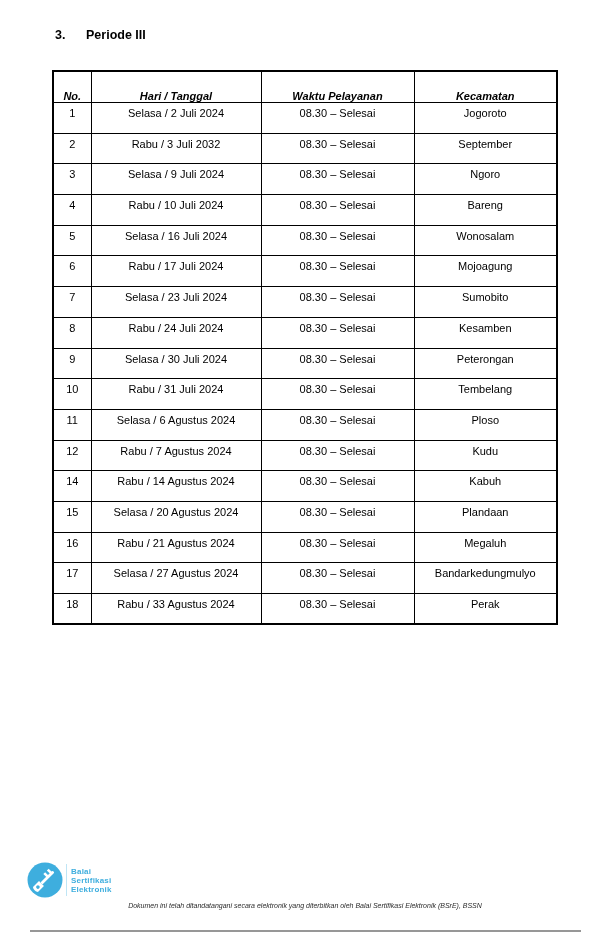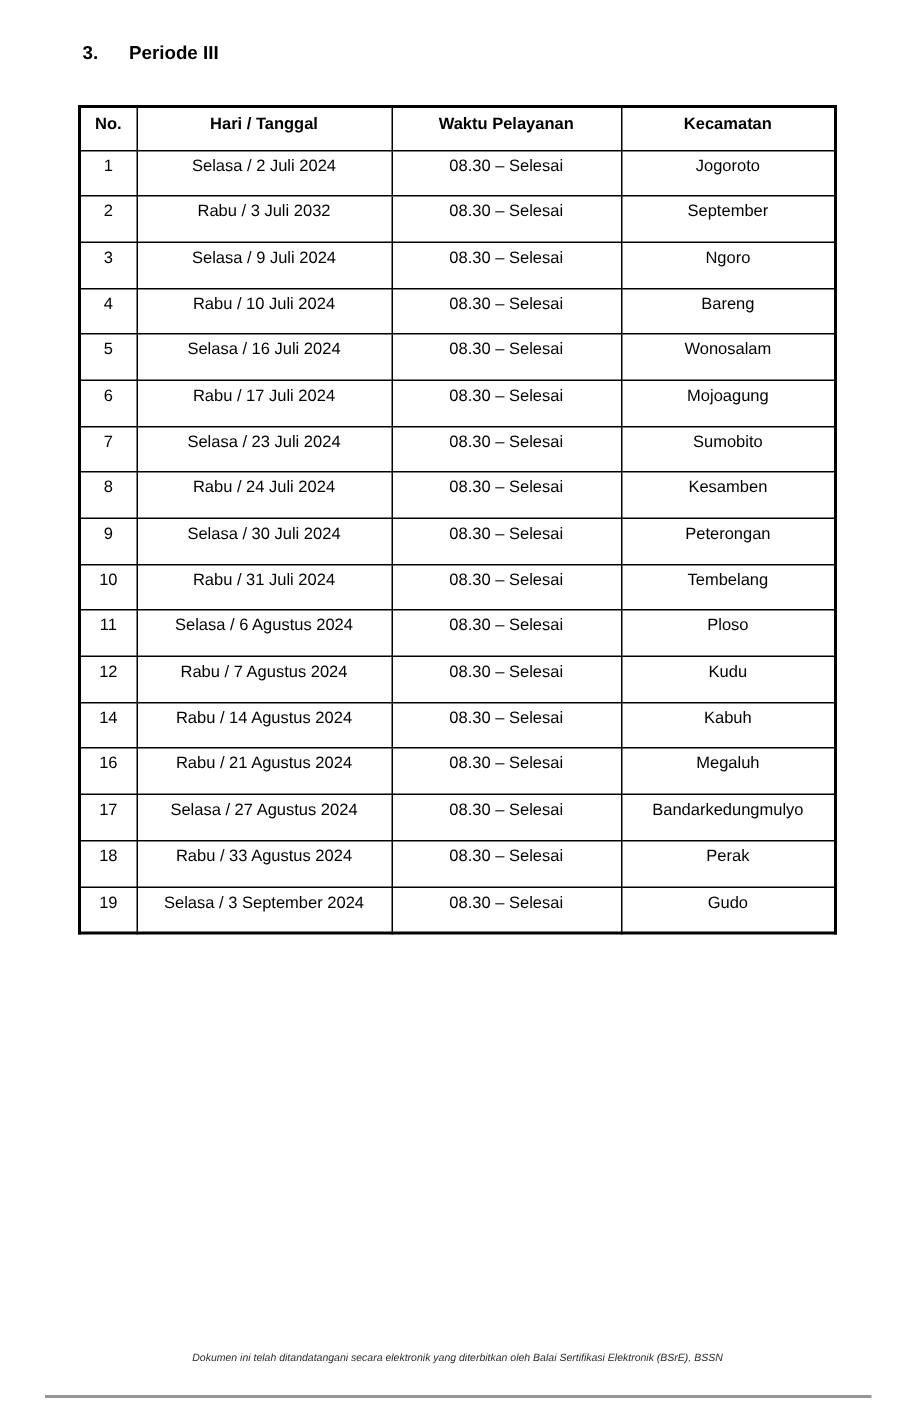--- a/index.html
+++ b/index.html
@@ -32,21 +32,21 @@
     font-size: 11px;
   }
   table.schedule th, table.schedule td {
     border: 1px solid #000;
     text-align: center;
     vertical-align: top;
     overflow: hidden;
     white-space: nowrap;
   }
   table.schedule thead tr { height: 29px; }
-  table.schedule th { font-weight: bold; padding-top: 5px; font-size: 11px; }
+  table.schedule th { font-weight: bold; padding-top: 18px; font-size: 11px; font-style: italic; }
   table.schedule tbody tr { height: 30.7px; }
   table.schedule td { padding-top: 4px; }
   col.c-no { width: 38px; }
   col.c-hari { width: 170px; }
   col.c-waktu { width: 153px; }
   col.c-kec { width: 143px; }
 
   .footer-logo {
     position: absolute;
     left: 27px; top: 862px;
@@ -180,44 +180,62 @@
           <td>08.30 – Selesai</td>
           <td>Kudu</td>
         </tr>
         <tr>
           <td>14</td>
           <td>Rabu / 14 Agustus 2024</td>
           <td>08.30 – Selesai</td>
           <td>Kabuh</td>
         </tr>
         <tr>
+          <td>15</td>
+          <td>Selasa / 20 Agustus 2024</td>
+          <td>08.30 – Selesai</td>
+          <td>Plandaan</td>
+        </tr>
+        <tr>
           <td>16</td>
           <td>Rabu / 21 Agustus 2024</td>
           <td>08.30 – Selesai</td>
           <td>Megaluh</td>
         </tr>
         <tr>
           <td>17</td>
           <td>Selasa / 27 Agustus 2024</td>
           <td>08.30 – Selesai</td>
           <td>Bandarkedungmulyo</td>
         </tr>
         <tr>
           <td>18</td>
           <td>Rabu / 33 Agustus 2024</td>
           <td>08.30 – Selesai</td>
           <td>Perak</td>
         </tr>
-        <tr>
-          <td>19</td>
-          <td>Selasa / 3 September 2024</td>
-          <td>08.30 – Selesai</td>
-          <td>Gudo</td>
-        </tr>
       </tbody>
   </table>
 
+  <div class="footer-logo">
+    <svg class="badge" viewBox="0 0 36 36">
+      <circle cx="18" cy="18" r="17.5" fill="#3eaede"></circle>
+      <g transform="rotate(-45 18 18)" fill="#ffffff">
+        <path d="M 4.5 14.5 L 13 14.5 L 13 21.5 L 4.5 21.5 C 3 20 3 16 4.5 14.5 Z"></path>
+        <circle cx="8" cy="18" r="1.8" fill="#3eaede"></circle>
+        <rect x="13" y="16.6" width="17" height="2.8" rx="1"></rect>
+        <rect x="21" y="12.6" width="2.6" height="5"></rect>
+        <rect x="26" y="12.6" width="2.6" height="5"></rect>
+      </g>
+    </svg>
+    <div class="sep"></div>
+    <div class="brand-text">
+      <div>Balai</div>
+      <div>Sertifikasi</div>
+      <div>Elektronik</div>
+    </div>
+  </div>
 
   <div class="disclaimer">Dokumen ini telah ditandatangani secara elektronik yang diterbitkan oleh Balai Sertifikasi Elektronik (BSrE), BSSN</div>
 
   <div class="bottom-rule"></div>
 
 </div>
 
 </body></html>

